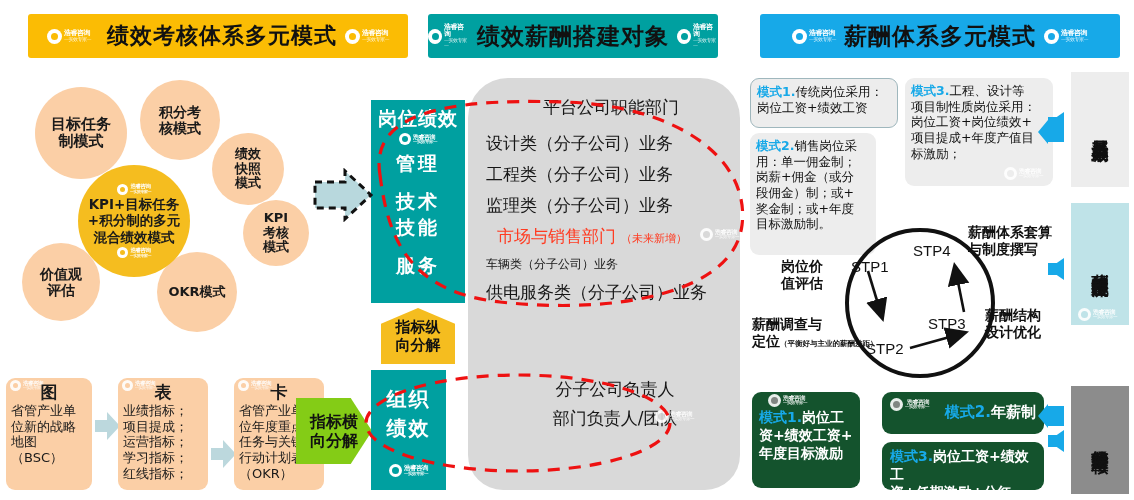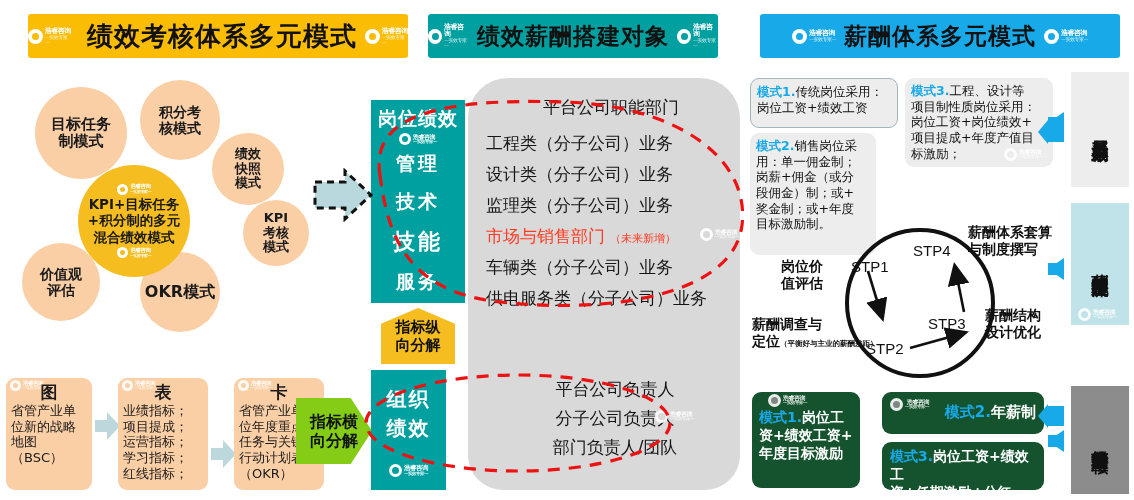--- a/index.html
+++ b/index.html
@@ -74,21 +74,21 @@
 <div class="abs hdr" style="left:28px;top:14px;width:380px;height:44px;background:#fbbc04;">
   <span class="logo logo-w" style="font-size:7px;">
     <span class="mark" style="width:15px;height:15px;">
         <i style="display:block;position:absolute;left:4px;top:4px;width:7px;height:7px;border-radius:50%;background:#fbbc04;"></i>
       </span>
     <span class="lt">
         <span class="l1">浩睿咨询</span>
         <span class="l2" style="font-size:5px;">一实效专家一</span>
       </span>
   </span>
-  <span class="htext" style="font-size:26px;margin-left:8px;">绩效考核体系多元模式</span>
+  <span class="htext" style="font-size:22px;margin-left:8px;">绩效考核体系多元模式</span>
   <span class="logo logo-w" style="font-size:7px;">
     <span class="mark" style="width:15px;height:15px;">
         <i style="display:block;position:absolute;left:4px;top:4px;width:7px;height:7px;border-radius:50%;background:#fbbc04;"></i>
       </span>
     <span class="lt">
         <span class="l1">浩睿咨询</span>
         <span class="l2" style="font-size:5px;">一实效专家一</span>
       </span>
   </span>
 </div>
@@ -148,21 +148,21 @@
 <div class="abs circ peach" style="left:212px;top:133px;width:72px;height:72px;font-size:13px;">
   <span>绩效</span>
   <span>快照</span>
   <span>模式</span>
 </div>
 <div class="abs circ peach" style="left:243px;top:200px;width:66px;height:66px;font-size:13px;">
   <span>KPI</span>
   <span>考核</span>
   <span>模式</span>
 </div>
-<div class="abs circ peach" style="left:140px;top:252px;width:80px;height:80px;font-size:16px;">
+<div class="abs circ peach" style="left:157px;top:252px;width:80px;height:80px;font-size:13px;">
   <span>OKR模式</span>
 </div>
 <div class="abs circ peach" style="left:22px;top:243px;width:78px;height:78px;font-size:14px;">
   <span>价值观</span>
   <span>评估</span>
 </div>
 
 <div class="abs circ amber" style="left:78px;top:165px;width:112px;height:112px;font-size:13.5px;gap:1px;">
   <span class="logo logo-w" style="font-size:5.5px;margin-bottom:1px;">
     <span class="mark" style="width:11px;height:11px;">
@@ -259,38 +259,38 @@
     <span class="mark" style="width:12px;height:12px;">
         <i style="display:block;position:absolute;left:3px;top:3px;width:6px;height:6px;border-radius:50%;background:#00a0a0;"></i>
       </span>
     <span class="lt">
         <span class="l1">浩睿咨询</span>
         <span class="l2" style="font-size:4.5px;">一实效专家一</span>
       </span>
   </span>
   <div style="font-size:19px;margin-top:4px;letter-spacing:3px;">管理</div>
   <div style="font-size:19px;margin-top:12px;letter-spacing:3px;">技术</div>
-  <div style="font-size:22px;margin-top:12px;letter-spacing:3px;">技能</div>
+  <div style="font-size:19px;margin-top:0;letter-spacing:3px;">技能</div>
   <div style="font-size:19px;margin-top:12px;letter-spacing:3px;">服务</div>
 </div>
 
 <svg class="abs" width="62" height="54" style="left:313px;top:168px;">
   <polygon points="2,14 32,14 32,3 58,27 32,51 32,40 2,40" fill="#b8d8dd" stroke="#111" stroke-width="3" stroke-dasharray="7,5"></polygon>
 </svg>
 
 <div class="abs" style="left:486px;top:96px;width:250px;">
   <div class="listline" style="font-size:17px;text-align:center;margin-bottom:13px;">平台公司职能部门</div>
+  <div class="listline" style="font-size:17px;margin-bottom:8px;">设计类（分子公司）业务</div>
   <div class="listline" style="font-size:17px;margin-bottom:8px;">工程类（分子公司）业务</div>
-  <div class="listline" style="font-size:17px;margin-bottom:8px;">设计类（分子公司）业务</div>
   <div class="listline" style="font-size:17px;margin-bottom:8px;">监理类（分子公司）业务</div>
-  <div style="margin-bottom:8px;white-space:nowrap;">
+  <div style="margin-bottom:8px;white-space:nowrap;margin-left:11px;">
     <span class="listline red" style="font-size:17px;">市场与销售部门</span>
     <span class="listline red" style="font-size:11px;">（未来新增）</span>
   </div>
-  <div class="listline" style="font-size:17px;margin-bottom:8px;">车辆类（分子公司）业务</div>
+  <div class="listline" style="font-size:12px;margin-bottom:8px;">车辆类（分子公司）业务</div>
   <div class="listline" style="font-size:17px;">供电服务类（分子公司）业务</div>
 </div>
 
 <div class="abs wm logo logo-g" style="left:700px;top:228px;font-size:6px;">
   <span class="mark" style="width:13px;height:13px;background:#fff;position:relative;">
       <i style="display:block;position:absolute;left:3px;top:3px;width:7px;height:7px;border-radius:50%;background:#d9d9d9;"></i>
     </span>
   <span class="lt">
       <span class="l1" style="color:#fff;">浩睿咨询</span>
       <span class="l2" style="font-size:4.5px;color:#fff;">一实效专家一</span>
@@ -314,21 +314,20 @@
         <i style="display:block;position:absolute;left:3px;top:3px;width:7px;height:7px;border-radius:50%;background:#00a0a0;"></i>
       </span>
     <span class="lt">
         <span class="l1">浩睿咨询</span>
         <span class="l2" style="font-size:4.5px;">一实效专家一</span>
       </span>
   </span>
 </div>
 
 <div class="abs" style="left:505px;top:378px;width:220px;text-align:center;">
-  <div class="listline" style="font-size:17px;margin-bottom:6px;">平台公司负责人</div>
   <div class="listline" style="font-size:17px;margin-bottom:6px;">分子公司负责人</div>
   <div class="listline" style="font-size:17px;">部门负责人/团队</div>
 </div>
 <div class="abs wm logo logo-g" style="left:655px;top:410px;font-size:6px;">
   <span class="mark" style="width:13px;height:13px;background:#fff;position:relative;">
       <i style="display:block;position:absolute;left:3px;top:3px;width:7px;height:7px;border-radius:50%;background:#d9d9d9;"></i>
     </span>
   <span class="lt">
       <span class="l1" style="color:#fff;">浩睿咨询</span>
       <span class="l2" style="font-size:4.5px;color:#fff;">一实效专家一</span>
@@ -346,21 +345,21 @@
 
 <div class="abs rbox" style="left:750px;top:133px;width:126px;height:122px;padding:5px 6px;font-size:12.5px;">
   <span class="blue">模式2.</span><span>销售岗位采</span>
   <div>用：单一佣金制；</div>
   <div>岗薪+佣金（或分</div>
   <div>段佣金）制；或+</div>
   <div>奖金制；或+年度</div>
   <div>目标激励制。</div>
 </div>
 
-<div class="abs rbox" style="left:905px;top:78px;width:148px;height:89px;padding:5px 6px;font-size:12.5px;">
+<div class="abs rbox" style="left:905px;top:78px;width:148px;height:108px;padding:5px 6px;font-size:12.5px;">
   <span class="blue">模式3.</span><span>工程、设计等</span>
   <div>项目制性质岗位采用：</div>
   <div>岗位工资+岗位绩效+</div>
   <div>项目提成+年度产值目</div>
   <div>标激励；</div>
   <div class="wm logo logo-g" style="position:absolute;right:10px;bottom:6px;font-size:6px;display:flex;align-items:center;gap:2px;">
     <span class="mark" style="width:13px;height:13px;background:#fff;border-radius:50%;position:relative;">
         <i style="display:block;position:absolute;left:3px;top:3px;width:7px;height:7px;border-radius:50%;background:#ededed;"></i>
       </span>
     <span class="lt">

